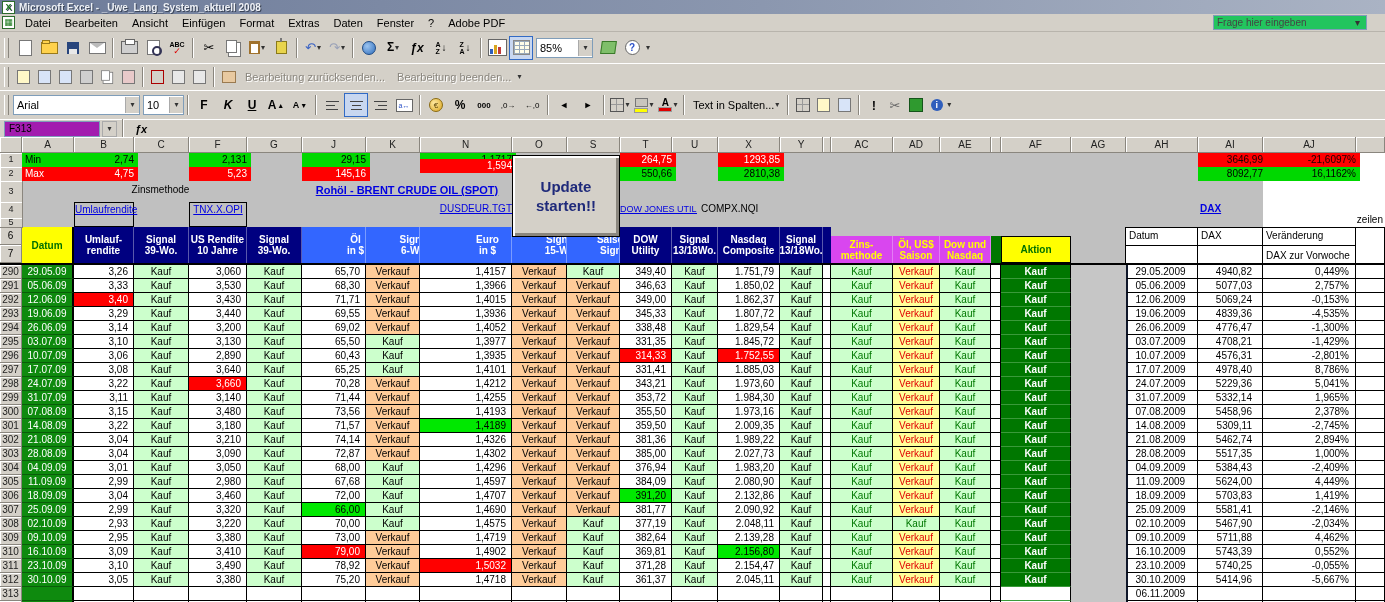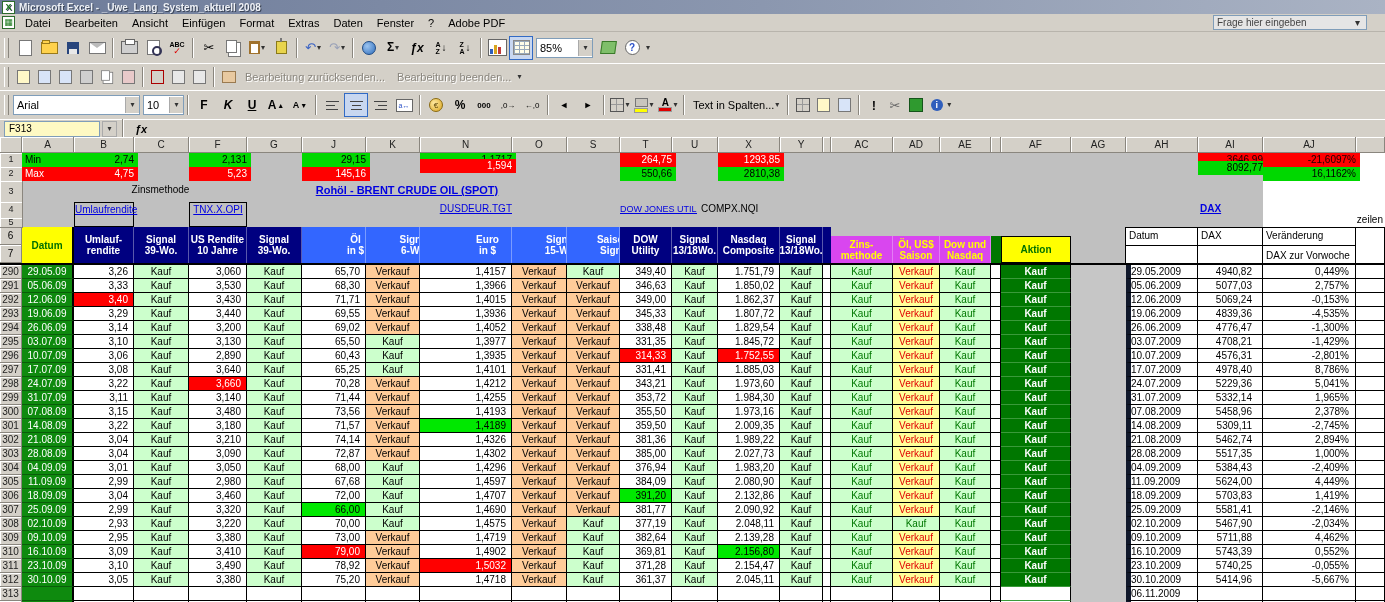--- a/index.html
+++ b/index.html
@@ -8,21 +8,21 @@
   
   .titlebar{height:14px;display:flex;align-items:center;gap:4px;padding-left:2px;
     background:linear-gradient(90deg,#6d7b99 0%,#8b97af 55%,#aab3c4 100%);
     color:#eef1f6;font-weight:bold;font-size:10px;text-shadow:1px 1px 0 #3c4659;}
   .xl-ic{width:11px;height:11px;background:#fff;border:1px solid #2d6b2d;color:#1a7a1a;
     font-size:9px;font-weight:bold;line-height:10px;text-align:center;}
   .menubar{height:17px;display:flex;align-items:center;background:#d4d0c8;
     border-bottom:1px solid #b8b4ac;padding-left:2px;}
   .menuitem{padding:0 7px;line-height:16px;}
   .spacer{flex:1;}
-  .qbox{width:146px;height:13px;background:#e5e5e5;border:1px solid #7f9db9;font-size:10px;
+  .qbox{width:146px;height:13px;background:#22c55e;border:1px solid #7f9db9;font-size:10px;
     color:#444;padding:0 3px;line-height:13px;margin-right:18px;display:flex;align-items:center;}
   .qdrop{width:11px;text-align:center;color:#333;}
   .tb{display:flex;align-items:center;background:#d4d0c8;padding:0 2px;}
   .tb1{height:31px;}
   .tb2{height:26px;border-top:1px solid #fff;}
   .tb3{height:28px;border-top:1px solid #fff;}
   .grip{width:3px;height:20px;border-left:1px solid #fff;border-right:1px solid #8a867e;margin:0 4px 0 2px;}
   .sep{width:1px;height:20px;background:#8a867e;border-right:1px solid #fff;margin:0 3px;}
   .tbn{height:22px;min-width:22px;display:flex;align-items:center;justify-content:center;
     gap:1px;border:1px solid transparent;}
@@ -85,21 +85,21 @@
   .i-book{width:12px;height:12px;background:#2f9a2f;border:1px solid #14541a;}
   .i-info{width:12px;height:12px;border-radius:50%;background:#2f5ebc;color:#fff;font-size:9px;font-weight:bold;
     display:flex;align-items:center;justify-content:center;}
   .bold-b{font-weight:bold;font-size:12px;}
   .ital{font-style:italic;font-weight:bold;font-size:12px;}
   .und{text-decoration:underline;font-weight:bold;font-size:12px;}
   .fsz{display:flex;align-items:center;font-weight:bold;}
   .fsz .tri{font-size:7px;margin-left:1px;}
   
   .fbar{height:17px;display:flex;align-items:center;background:#d4d0c8;border-top:1px solid #fff;padding-left:4px;gap:2px;}
-  .namebox{width:86px;height:14px;background:#fef9c3;border:1px solid #7f9db9;font-size:10px;padding:0 4px;line-height:14px;}
+  .namebox{width:86px;height:14px;background:#a21caf;border:1px solid #7f9db9;font-size:10px;padding:0 4px;line-height:14px;}
   .nbdrop{width:13px;height:14px;background:#d4d0c8;border:1px solid #aaa;display:flex;align-items:center;justify-content:center;}
   .fxlab{font-style:italic;font-weight:bold;font-size:11px;padding:0 6px;}
   
   #sheet{position:relative;width:1385px;}
   .grid26{display:grid;grid-template-columns:22px 52px 60px 55px 58px 55px 64px 54px 92px 55px 53px 52px 46px 62px 43px 8px 62px 47px 51px 10px 70px 55px 72px 65px 93px 29px;}
   .colL{height:15px;background:#d4d0c8;border-right:1px solid #8a867e;border-bottom:1px solid #8a867e;
     box-shadow:inset 1px 1px 0 #fff;font-size:10px;color:#222;text-align:center;line-height:15px;overflow:hidden;}
   
   #toprows{position:relative;height:74px;background:#c0c0c0;}
   .tcell{position:absolute;height:14px;font-size:10px;line-height:14px;overflow:visible;white-space:nowrap;}
@@ -150,21 +150,21 @@
   .c-sig{text-align:center;}
   .c-sig.kauf{background:#ccffcc;}
   .c-sig.verk{background:#ffcc99;}
   .c-zsp{background:#fff;}
   .c-zins,.c-ae{background:#ccffcc;color:#007800;text-align:center;}
   .c-ad{text-align:center;}
   .c-ad.adverk{background:#ffff99;color:#e00000;}
   .c-ad.adkauf{background:#ccffcc;color:#007800;}
   .c-akt{background:#007700;color:#fff;font-weight:bold;text-align:center;border-bottom-color:#3a9a3a;}
   .c-ag{background:#c6c6c6;border:none;}
-  .c-d2{text-align:left;padding-right:4px;border-left:5px solid #0f172a;}
+  .c-d2{text-align:center;padding-right:4px;border-left:2px solid #0f172a;}
   .c-dax{text-align:right;padding-right:10px;}
   .c-chg{text-align:right;padding-right:6px;}
   .c-endc{background:#fff;}
   .emptyc{background:#fff !important;color:#000 !important;font-weight:normal !important;}
   .hl-red{background:#ff0000 !important;color:#fff !important;}
   .hl-green{background:#00e800 !important;color:#000 !important;}
 </style>
 </head>
 <body>
 
@@ -512,21 +512,21 @@
       <div class="tcell grn ra" style="left:302px;top:0;width:64px">29,15</div>
       <div class="tcell red ra" style="left:302px;top:14px;width:64px">145,16</div>
       <div class="tcell grn ra" style="left:420px;top:0;width:92px">1,1717</div>
       <div class="tcell red ra" style="left:420px;top:6px;width:92px">1,594</div>
       <div class="tcell red ra" style="left:620px;top:0;width:52px">264,75</div>
       <div class="tcell grn ra" style="left:620px;top:14px;width:52px">550,66</div>
       <div class="tcell red ra" style="left:718px;top:0;width:62px">1293,85</div>
       <div class="tcell grn ra" style="left:718px;top:14px;width:62px">2810,38</div>
       <div class="whiterect" style="left:1356px;top:0;width:29px;height:28px"></div>
       <div class="tcell redk ra" style="left:1198px;top:0;width:65px">3646,99</div>
-      <div class="tcell grn ra" style="left:1198px;top:8px;width:65px">8092,77</div>
+      <div class="tcell grn ra" style="left:1198px;top:14px;width:65px">8092,77</div>
       <div class="tcell redk ra" style="left:1263px;top:0;width:93px">-21,6097%</div>
       <div class="tcell grn ra" style="left:1263px;top:14px;width:93px">16,1162%</div>
       <div class="whiterect" style="left:1263px;top:28px;width:122px;height:46px"></div>
       <div class="tcell ra" style="left:1263px;top:60px;width:120px;color:#000">zeilen</div>
 
       <div class="tcell" style="left:74px;top:30px;width:173px;text-align:center">Zinsmethode</div>
       <div style="position:absolute;left:74px;top:49px;width:60px;height:25px;border:1px solid #000;box-sizing:border-box;text-align:center">
         <span class="lnk" style="font-size:10px;line-height:14px">Umlaufrendite</span>
       </div>
       <div style="position:absolute;left:189px;top:49px;width:58px;height:25px;border:1px solid #000;box-sizing:border-box;text-align:center">
@@ -539,20 +539,24 @@
         <span class="lnk">DUSDEUR.TGT</span>
       </div>
       <div class="tcell" style="left:620px;top:49px;width:77px;overflow:hidden;font-size:9px">
         <span class="lnk">DOW JONES UTILITI</span>
       </div>
       <div class="tcell la" style="left:698px;top:49px;width:80px">COMPX.NQI</div>
       <div class="tcell" style="left:1200px;top:49px;width:60px">
         <span class="lnk" style="font-weight:bold">DAX</span>
       </div>
 
+      <div class="updbtn">
+        <span>Update</span>
+        <span>starten!!</span>
+      </div>
     </div>
 
     <div class="grid26" id="hdrrow">
         <div class="hgut">
           <div>6</div>
           <div>7</div>
         </div>
         <div class="hcell h-datum">
           <span>Datum</span>
         </div>

